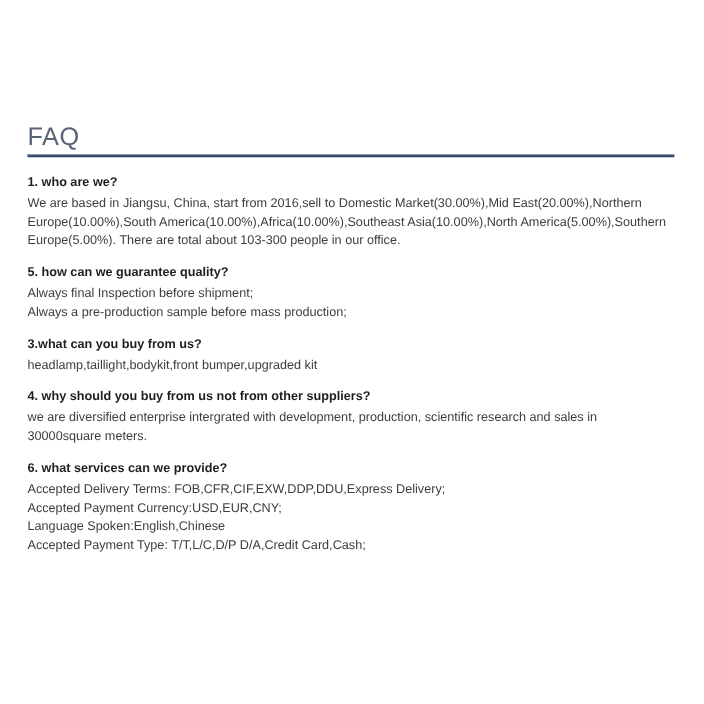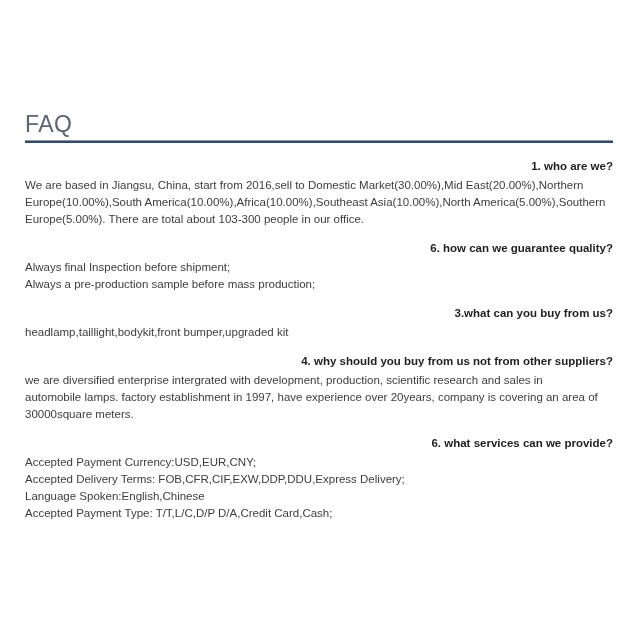--- a/index.html
+++ b/index.html
@@ -40,21 +40,20 @@
   }
   .faq-section {
     margin-bottom: 12px;
   }
   .question {
     font-size: 11.5px;
     font-weight: 700;
     line-height: 17px;
     color: #1f1f1f;
     margin-bottom: 2px;
-    text-align: right;
   }
   .answer-line {
     font-size: 11.5px;
     font-weight: 400;
     line-height: 17px;
     color: #3d3d3d;
     white-space: nowrap;
   }
 </style>
 </head>
@@ -69,40 +68,39 @@
     <div class="faq-sections">
 
       <div class="faq-section">
         <div class="question">1. who are we?</div>
         <div class="answer-line">We are based in Jiangsu, China, start from 2016,sell to Domestic Market(30.00%),Mid East(20.00%),Northern</div>
         <div class="answer-line">Europe(10.00%),South America(10.00%),Africa(10.00%),Southeast Asia(10.00%),North America(5.00%),Southern</div>
         <div class="answer-line">Europe(5.00%). There are total about 103-300 people in our office.</div>
       </div>
 
       <div class="faq-section">
-        <div class="question">6. how can we guarantee quality?</div>
+        <div class="question">5. how can we guarantee quality?</div>
         <div class="answer-line">Always final Inspection before shipment;</div>
         <div class="answer-line">Always a pre-production sample before mass production;</div>
       </div>
 
       <div class="faq-section">
         <div class="question">3.what can you buy from us?</div>
         <div class="answer-line">headlamp,taillight,bodykit,front bumper,upgraded kit</div>
       </div>
 
       <div class="faq-section">
         <div class="question">4. why should you buy from us not from other suppliers?</div>
         <div class="answer-line">we are diversified enterprise intergrated with development, production, scientific research and sales in</div>
-        <div class="answer-line">automobile lamps. factory establishment in 1997, have experience over 20years, company is covering an area of</div>
         <div class="answer-line">30000square meters.</div>
       </div>
 
       <div class="faq-section">
         <div class="question">6. what services can we provide?</div>
+        <div class="answer-line">Accepted Delivery Terms: FOB,CFR,CIF,EXW,DDP,DDU,Express Delivery;</div>
         <div class="answer-line">Accepted Payment Currency:USD,EUR,CNY;</div>
-        <div class="answer-line">Accepted Delivery Terms: FOB,CFR,CIF,EXW,DDP,DDU,Express Delivery;</div>
         <div class="answer-line">Language Spoken:English,Chinese</div>
         <div class="answer-line">Accepted Payment Type: T/T,L/C,D/P D/A,Credit Card,Cash;</div>
       </div>
 
     </div>
   </div>
 </div>
 
 </body></html>

